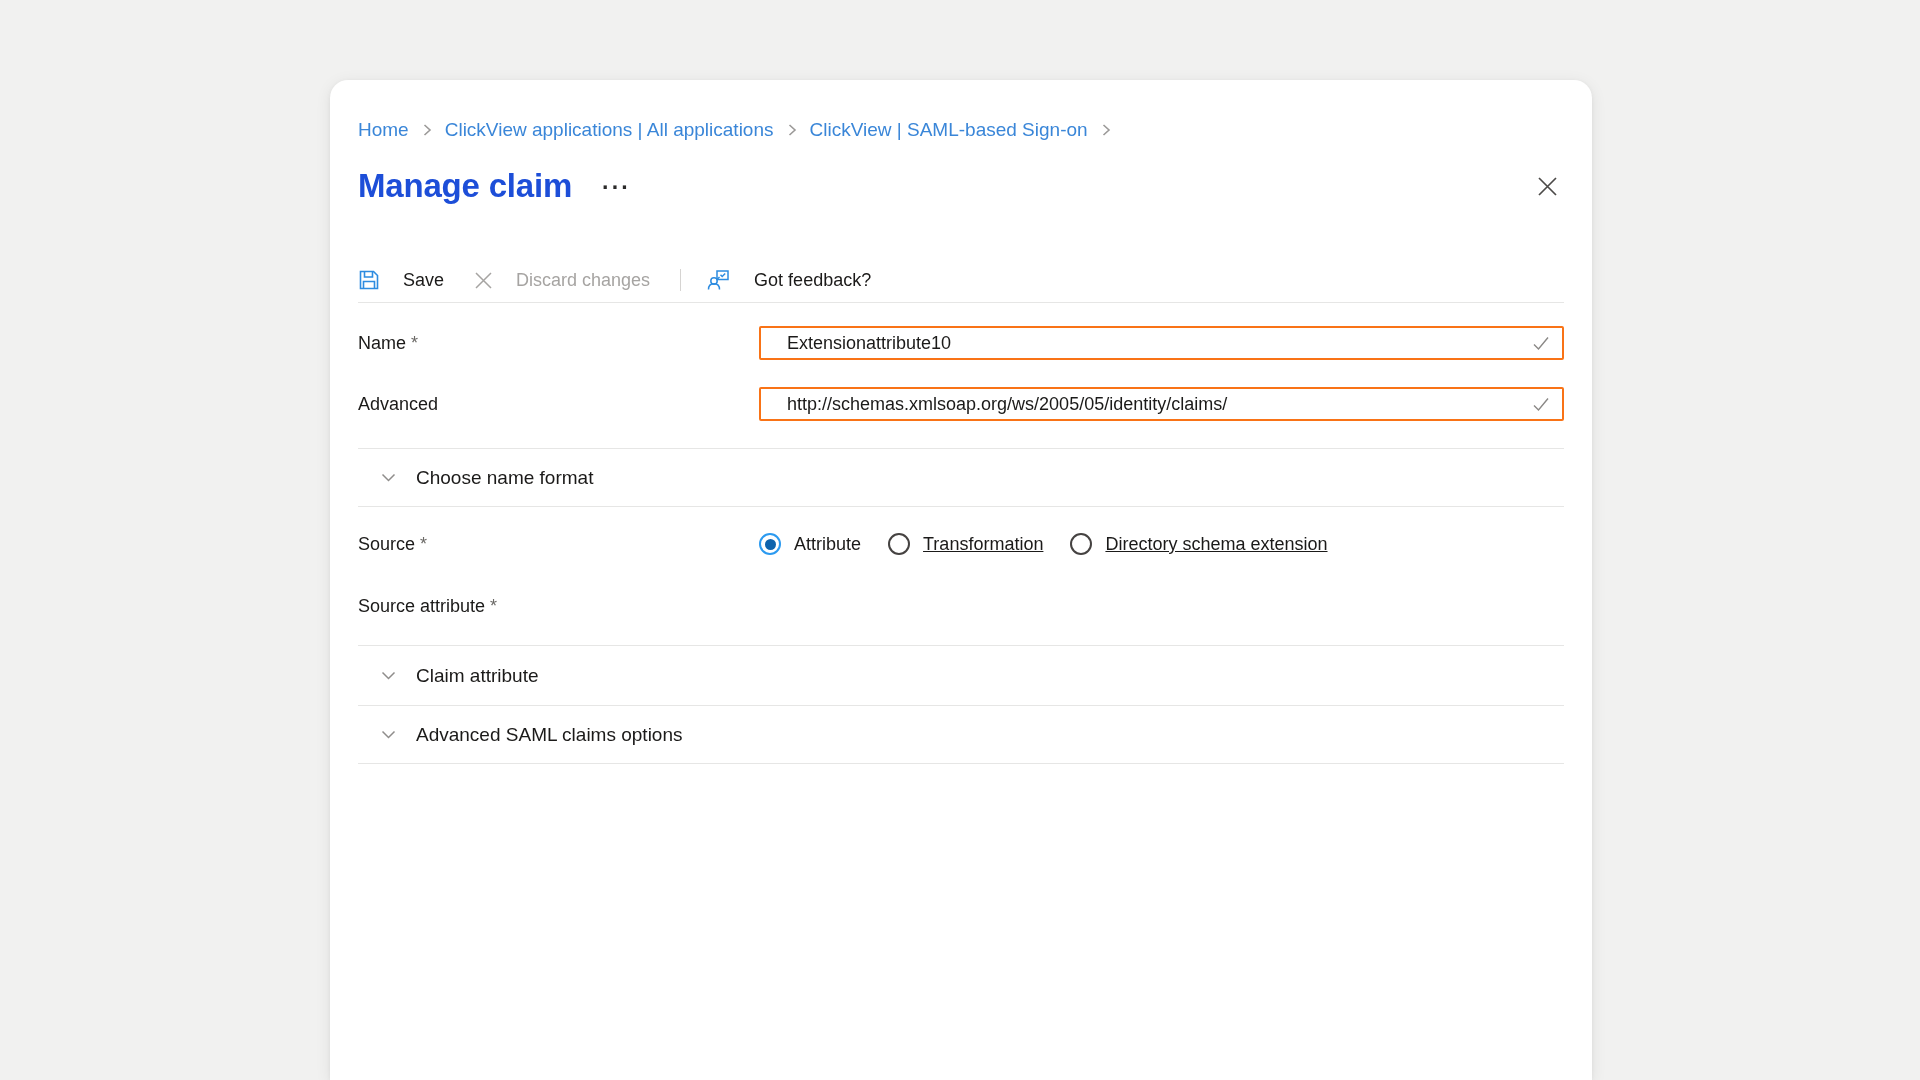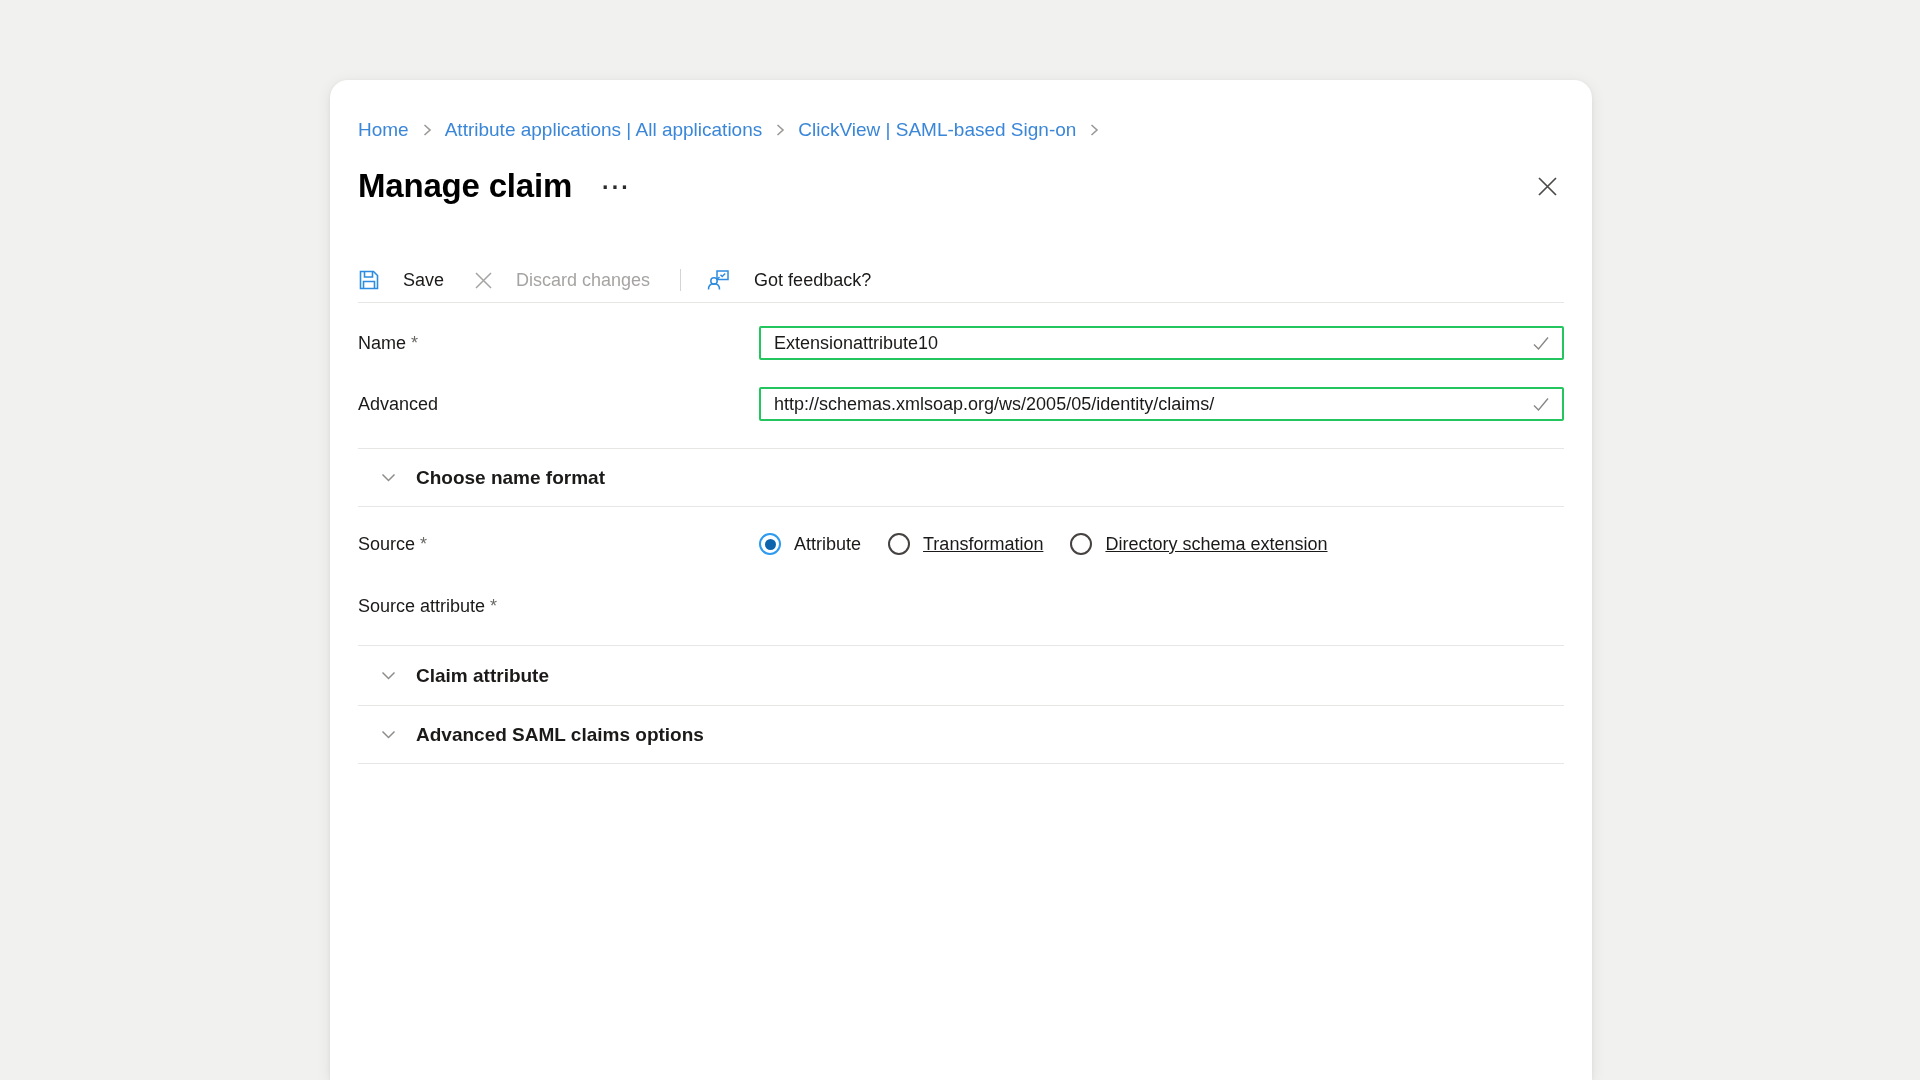--- a/index.html
+++ b/index.html
@@ -17,48 +17,48 @@
   }
   .content { padding:0 28px; }
 
   
   .breadcrumb { margin-top:38px; display:flex; align-items:center; gap:11px; font-size:19px; line-height:24px; }
   .crumb { color:#3a86d8; cursor:pointer; white-space:nowrap; }
   .crumb-sep { display:flex; align-items:center; }
 
   
   .title-row { margin-top:20px; height:48px; display:flex; align-items:center; }
-  .page-title { font-size:33px; font-weight:700; letter-spacing:-0.2px; color:#000000; }
+  .page-title { font-size:33px; font-weight:700; letter-spacing:-0.2px; color:#1d4ed8; }
   .more-dots { margin-left:30px; font-size:23px; font-weight:700; color:#2b2a29; letter-spacing:2px; cursor:pointer; line-height:10px; padding-top:2px; }
   .close-btn { margin-left:auto; width:34px; height:34px; display:flex; align-items:center; justify-content:center; cursor:pointer; }
 
   
   .toolbar { margin-top:52px; height:36px; display:flex; align-items:center; font-size:18px; }
   .tb-btn { display:flex; align-items:center; gap:23px; cursor:pointer; }
   .tb-btn .lbl { color:#1b1a19; }
   .tb-btn.disabled .lbl { color:#a6a4a2; cursor:default; }
   .tb-sep { width:1px; height:22px; background:#d6d4d2; }
   .sp28 { width:30px; } .sp24 { width:26px; }
 
   .hdiv { height:1px; background:#e6e6e5; }
 
   
   .frow { display:flex; align-items:center; }
   .flabel { width:401px; flex-shrink:0; font-size:18px; color:#1b1a19; }
   .req { color:#6b6966; margin-left:5px; }
   .finput-wrap { position:relative; flex:1; height:34px; }
   .tinput {
-    width:100%; height:34px; border:2px solid #22c55e; border-radius:2px;
+    width:100%; height:34px; border:2px solid #f97316; border-radius:2px;
     font-size:18px; font-family:inherit; color:#1b1a19;
-    padding:0 44px 0 13px; background:#fff; outline:none;
+    padding:0 44px 0 26px; background:#fff; outline:none;
   }
   .input-glyph { position:absolute; right:13px; top:50%; transform:translateY(-50%); display:flex; }
 
   
-  .section { display:flex; align-items:center; gap:19px; padding-left:22px; font-size:19px; color:#1b1a19; cursor:pointer;font-weight:bold; }
+  .section { display:flex; align-items:center; gap:19px; padding-left:22px; font-size:19px; color:#1b1a19; cursor:pointer; }
   .h57 { height:57px; } .h59 { height:59px; }
 
   
   .radio-group { display:flex; align-items:center; }
   .radio-opt { display:flex; align-items:center; gap:13px; cursor:pointer; }
   .radio-opt + .radio-opt { margin-left:27px;text-decoration:underline; }
   .radio { width:22px; height:22px; border-radius:50%; flex-shrink:0; display:flex; align-items:center; justify-content:center; }
   .radio.off { border:2px solid #454241; background:#fff; }
   .radio.on  { border:2.5px solid #2b9af0; background:#fff; }
   .radio.on .dot { width:11px; height:11px; border-radius:50%; background:#0e63ad; }
@@ -75,21 +75,21 @@
 <div class="card">
   <div class="content">
 
     <div class="breadcrumb">
       <span class="crumb">Home</span>
       <span class="crumb-sep">
         <svg width="14" height="14" viewBox="0 0 14 14">
             <polyline points="4.5,2 10,7 4.5,12" fill="none" stroke="#9b9998" stroke-width="1.6"></polyline>
           </svg>
       </span>
-      <span class="crumb">Attribute applications | All applications</span>
+      <span class="crumb">ClickView applications | All applications</span>
       <span class="crumb-sep">
         <svg width="14" height="14" viewBox="0 0 14 14">
             <polyline points="4.5,2 10,7 4.5,12" fill="none" stroke="#9b9998" stroke-width="1.6"></polyline>
           </svg>
       </span>
       <span class="crumb">ClickView | SAML-based Sign-on</span>
       <span class="crumb-sep">
         <svg width="14" height="14" viewBox="0 0 14 14">
             <polyline points="4.5,2 10,7 4.5,12" fill="none" stroke="#9b9998" stroke-width="1.6"></polyline>
           </svg>

